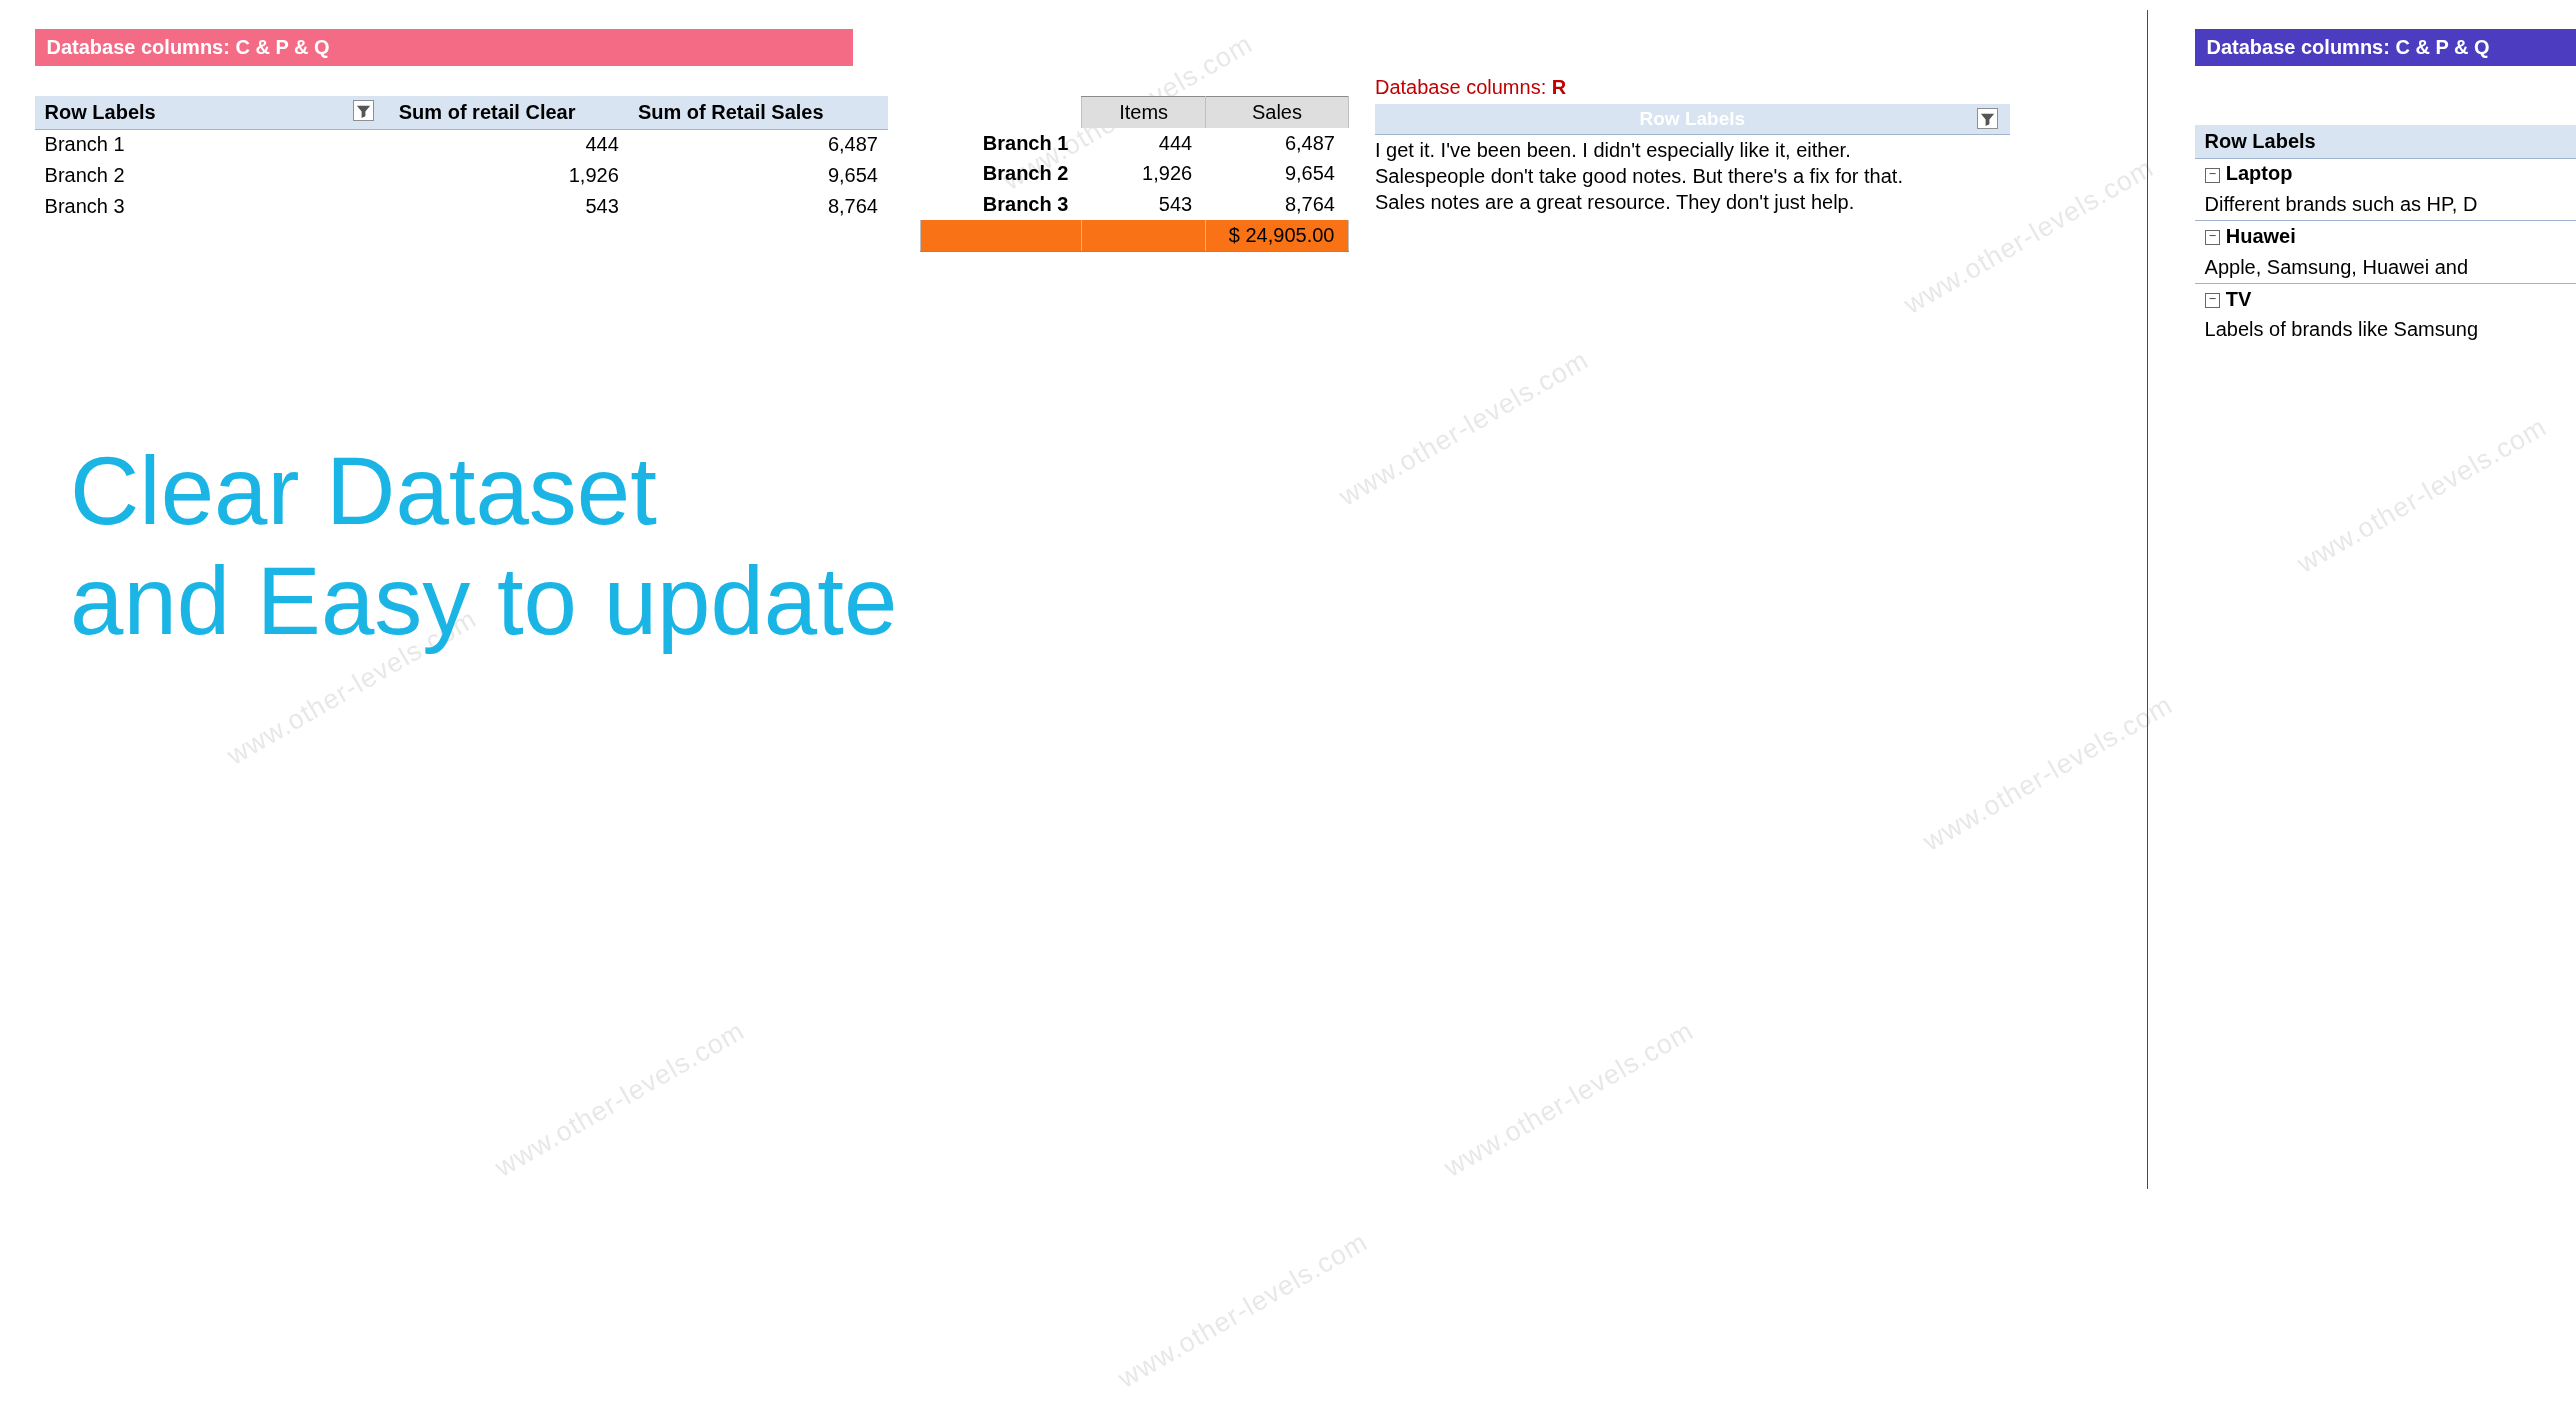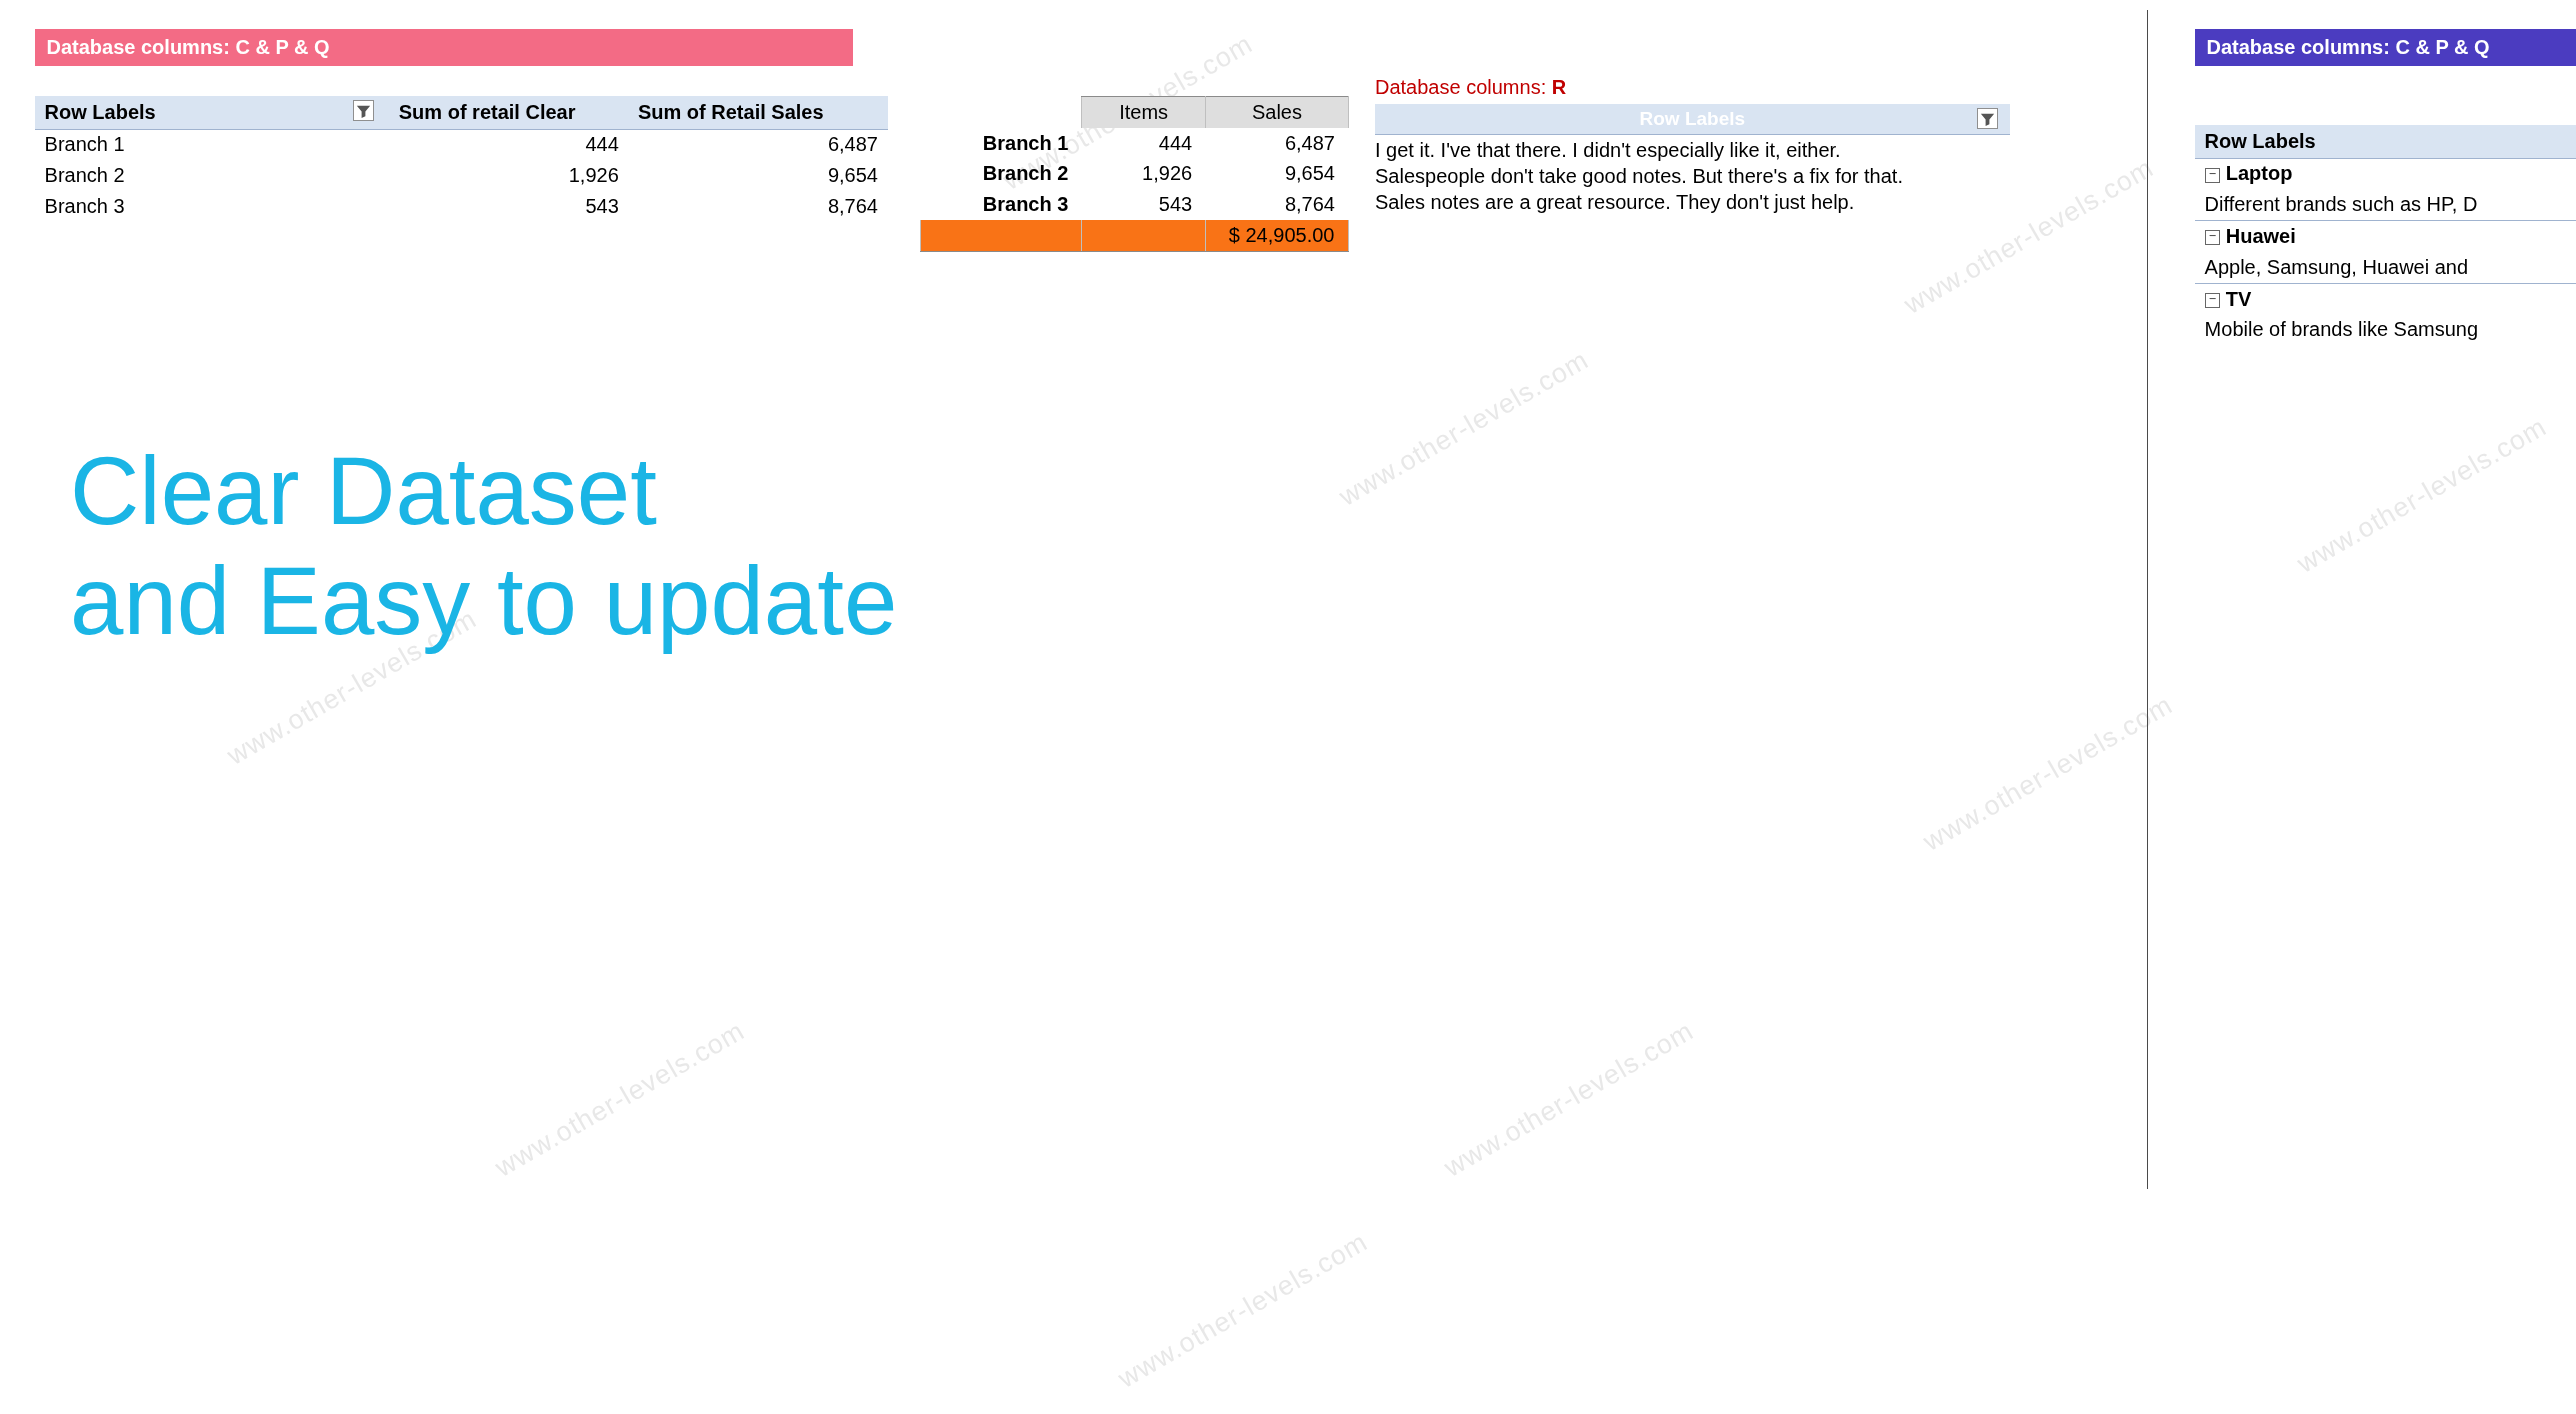--- a/index.html
+++ b/index.html
@@ -125,21 +125,21 @@
 </div>
 <div class="abs r-hdr" style="left:1375px;top:104px;width:623px;">
   <span class="row-label-text">Row Labels</span>
   <span class="filter-btn">
     <svg viewBox="0 0 20 20">
           <path d="M3 5h14l-5 6v5l-4 2v-7z" fill="#555"></path>
         </svg>
   </span>
 </div>
 <div class="abs rtext" style="left:1375px;top:137px;width:652px;">
-  <div>I get it. I've that there. I didn't especially like it, either.</div>
+  <div>I get it. I've been been. I didn't especially like it, either.</div>
   <div>Salespeople don't take good notes. But there's a fix for that.</div>
   <div>Sales notes are a great resource. They don't just help.</div>
 </div>
 
 <div class="abs banner banner-purple" style="left:2195px;top:29px;width:381px;">Database columns: C &amp; P &amp; Q</div>
 
 <table class="pivot abs" style="left:2195px;top:125px;width:381px;">
   <tbody>
         <tr>
           <th>Row Labels</th>
@@ -153,21 +153,21 @@
   <tr class="cat-row">
           <td><span class="collapse-btn">−</span><b>Huawei</b></td>
         </tr>
   <tr class="desc-row">
           <td>Apple, Samsung, Huawei and </td>
         </tr>
   <tr class="cat-row">
           <td><span class="collapse-btn">−</span><b>TV</b></td>
         </tr>
   <tr class="desc-row">
-          <td>Mobile of brands like Samsung</td>
+          <td>Labels of brands like Samsung</td>
         </tr>
 </tbody>
     </table>
 
 <div class="abs headline" style="left:48px;top:436px;">
   <div>Clear Dataset</div>
   <div>and Easy to update</div>
 </div>
 
 </div>

